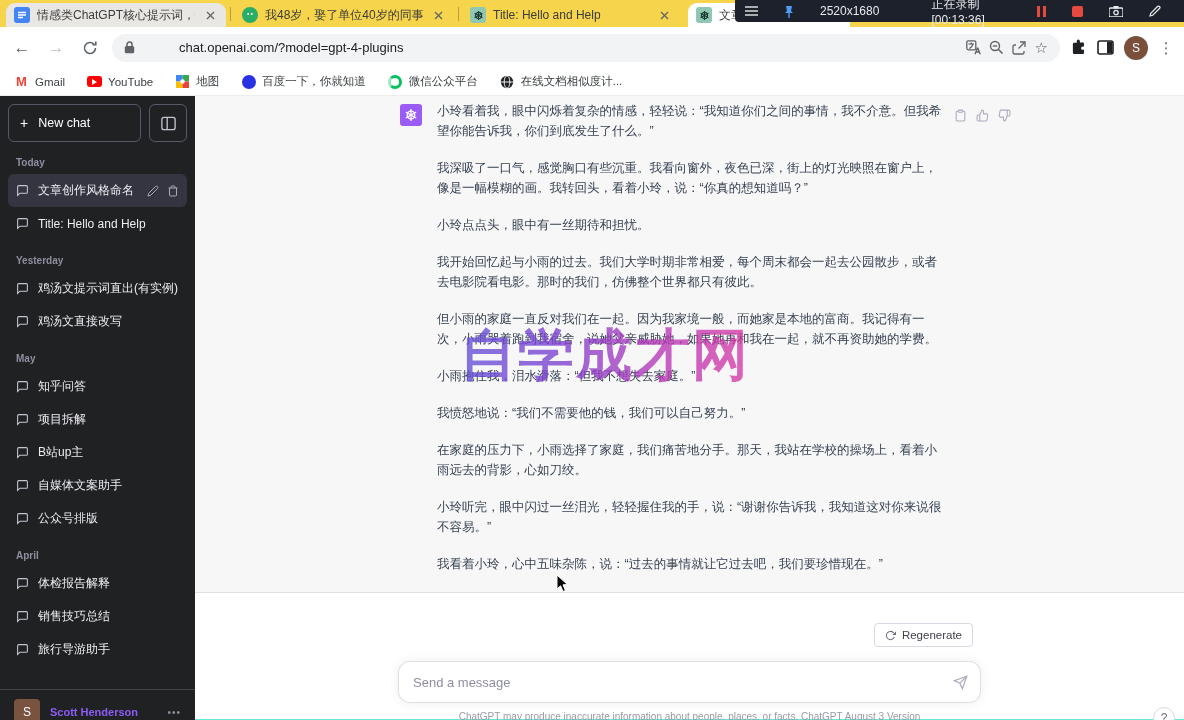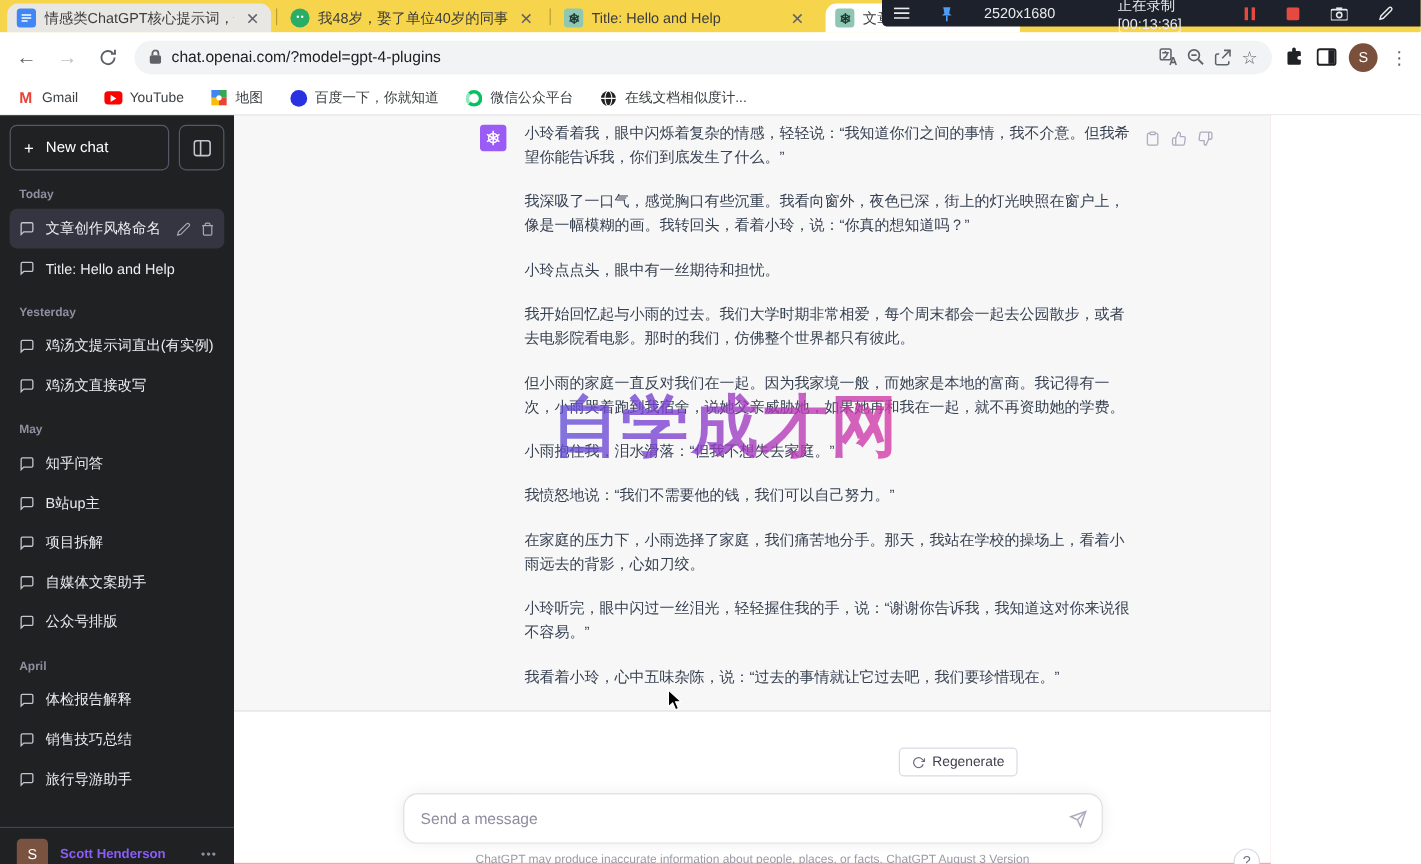--- a/index.html
+++ b/index.html
@@ -27,21 +27,21 @@
   .rec-overlay .grow { flex:1; }
   .rec-btn { display:flex; align-items:center; justify-content:center; width:16px; height:16px; }
 
   
   .toolbar { position:absolute; left:0; top:27px; width:1184px; height:41px; background:#fff;
              display:flex; align-items:center; padding:0 10px; gap:10px; }
   .nav-glyph { font-size:17px; color:#5f6368; width:24px; text-align:center; }
   .nav-glyph.disabled { color:#bdc1c6; }
   .addressbar { flex:1; height:28px; background:#f1f3f4; border-radius:14px; display:flex; align-items:center;
                 padding:0 12px; gap:8px; }
-  .url-text { font-size:13px; color:#202124; flex:1; }
+  .url-text { font-size:13px; color:#202124; flex:1;margin-left:36px; }
   .addr-ic { color:#5f6368; }
   .profile-avatar { width:24px; height:24px; border-radius:50%; background:#7a4f3b; color:#fff; font-size:12px;
                     display:flex; align-items:center; justify-content:center; }
   .kebab { font-size:15px; color:#5f6368; width:16px; text-align:center; }
   .star-glyph { font-size:15px; color:#5f6368; }
 
   
   .bookmarks { position:absolute; left:0; top:68px; width:1184px; height:28px; background:#fff;
                display:flex; align-items:center; gap:22px; padding:0 14px; border-bottom:1px solid #ececec; }
   .bm { display:flex; align-items:center; gap:6px; font-size:11.5px; color:#3c4043; white-space:nowrap; }
@@ -66,21 +66,21 @@
   .s-ic { flex:none; color:#c5c5d2; }
   .s-actions { display:flex; gap:8px; color:#a9a9b3; flex:none; }
   .side-footer { position:absolute; left:0; bottom:-14px; width:195px; background:#202123; border-top:1px solid #44444c;
                  display:flex; align-items:center; gap:10px; padding:9px 14px; }
   .user-avatar { width:26px; height:26px; border-radius:4px; background:#7a5240; color:#fff; font-size:12px;
                  display:flex; align-items:center; justify-content:center; flex:none; }
   .user-name { flex:1; font-size:11px; font-weight:bold; color:#8b5cf6; }
   .user-dots { color:#8e8ea0; font-size:10px; letter-spacing:1px; }
 
   
-  .main { position:absolute; left:195px; top:96px; width:864px; height:624px; background:#fca5a5; }
+  .main { position:absolute; left:195px; top:96px; width:989px; height:624px; background:#5eead4; }
   .chat-top { position:relative; height:497px; background:#f7f7f8; border-bottom:1px solid #e0e0e0; overflow:hidden; }
   .msg-row { display:flex; padding-top:5px; margin-left:205px; width:620px; }
   .ai-avatar { width:22px; height:22px; border-radius:3px; background:#9a5cf5; flex:none; display:flex; align-items:center; justify-content:center; margin-top:3px; }
   .msg-content { margin-left:15px; width:505px; font-size:12.5px; line-height:20px; color:#374151; }
   .msg-content p { margin-bottom:17px; }
   .msg-actions { display:flex; gap:9px; margin-left:12px; margin-top:8px; color:#acacbe; height:14px; }
 
   .watermark { position:absolute; left:240px; top:222px; width:340px; text-align:center; pointer-events:none; z-index:3; }
   .wm1 { font-size:56px; font-weight:bold; letter-spacing:2px; opacity:.78;
          background:linear-gradient(90deg,#5b54d9 0%,#7a3fd1 35%,#b637b7 65%,#e0399f 100%);
@@ -421,29 +421,29 @@
         </svg>
       </span>
     <span class="s-label">知乎问答</span>
   </div>
   <div class="s-item">
     <span class="s-ic">
         <svg width="13" height="13" viewBox="0 0 24 24" fill="none" stroke="currentColor" stroke-width="2">
           <path d="M21 15a2 2 0 0 1-2 2H7l-4 4V5a2 2 0 0 1 2-2h14a2 2 0 0 1 2 2z"></path>
         </svg>
       </span>
+    <span class="s-label">项目拆解</span>
+  </div>
+  <div class="s-item">
+    <span class="s-ic">
+        <svg width="13" height="13" viewBox="0 0 24 24" fill="none" stroke="currentColor" stroke-width="2">
+          <path d="M21 15a2 2 0 0 1-2 2H7l-4 4V5a2 2 0 0 1 2-2h14a2 2 0 0 1 2 2z"></path>
+        </svg>
+      </span>
     <span class="s-label">B站up主</span>
-  </div>
-  <div class="s-item">
-    <span class="s-ic">
-        <svg width="13" height="13" viewBox="0 0 24 24" fill="none" stroke="currentColor" stroke-width="2">
-          <path d="M21 15a2 2 0 0 1-2 2H7l-4 4V5a2 2 0 0 1 2-2h14a2 2 0 0 1 2 2z"></path>
-        </svg>
-      </span>
-    <span class="s-label">项目拆解</span>
   </div>
   <div class="s-item">
     <span class="s-ic">
         <svg width="13" height="13" viewBox="0 0 24 24" fill="none" stroke="currentColor" stroke-width="2">
           <path d="M21 15a2 2 0 0 1-2 2H7l-4 4V5a2 2 0 0 1 2-2h14a2 2 0 0 1 2 2z"></path>
         </svg>
       </span>
     <span class="s-label">自媒体文案助手</span>
   </div>
   <div class="s-item">

